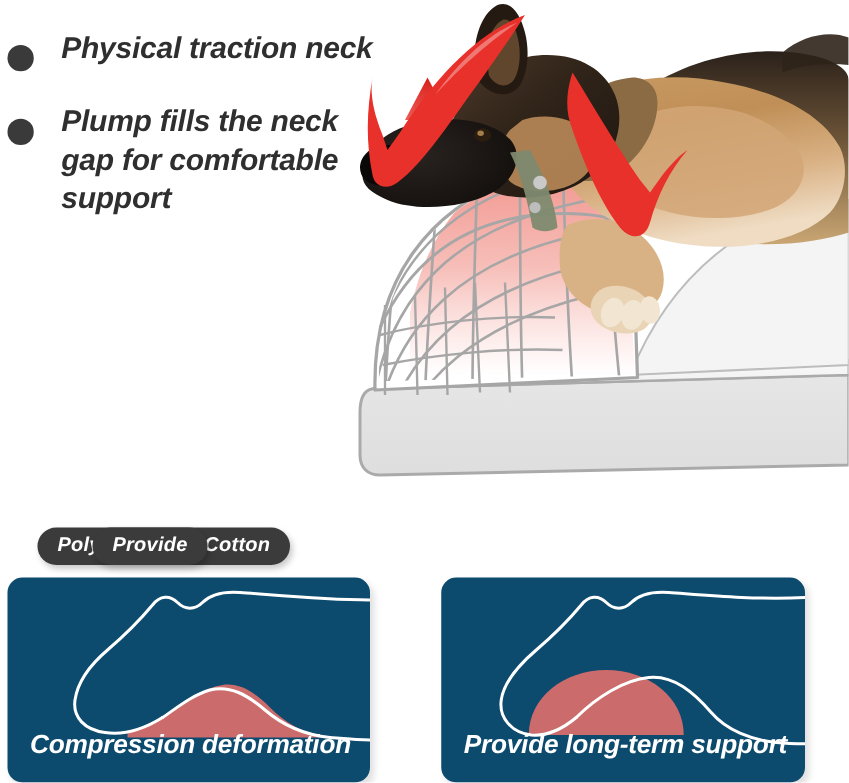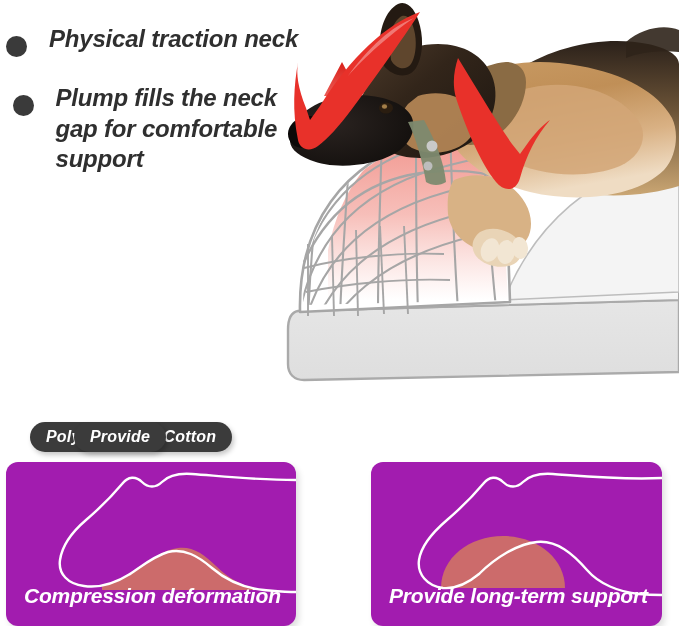--- a/index.html
+++ b/index.html
@@ -17,23 +17,23 @@
                   font-weight:bold; font-style:italic; color:#2f2f2f;
                   letter-spacing:-0.2px; max-width:268px; }
 
   
   .hero { position:absolute; left:268px; top:0; width:411px; height:420px; }
   .hero svg, .hero .photo { position:absolute; left:0; top:0; }
 
   
   .panels { position:absolute; left:0; top:440px; width:679px; height:186px; }
   .panel { position:absolute; top:22px; height:164px; border-radius:12px;
-           background:#a21caf; box-shadow:3px 4px 6px rgba(0,0,0,0.13);padding-left:28px; }
+           background:#0c4a6e; box-shadow:3px 4px 6px rgba(0,0,0,0.13);padding-left:28px; }
   .panel.left  { left:6px;   width:290px; }
-  .panel.right { left:371px; width:291px; }
+  .panel.right { left:353px; width:291px; }
 
   .pill { position:absolute; top:-18px; height:30px; background:#3b3b3b;
           border-radius:15px; display:flex; align-items:center; justify-content:center;
           padding:0 16px; box-shadow:2px 3px 5px rgba(0,0,0,0.22); z-index:5; }
   .pill span { color:#ffffff; font-size:16px; font-weight:bold; font-style:italic;
                white-space:nowrap; letter-spacing:0.2px; }
   .pill.left-pill  { left:30px; }
   .pill.right-pill { left:74px; }
 
   .caption { position:absolute; left:18px; bottom:18px; color:#ffffff;
@@ -44,21 +44,21 @@
 </head>
 <body>
 
 <div id="root">
 
   <div class="features">
     <div class="feature-row">
       <div class="bullet"></div>
       <div class="feature-text">Physical traction neck</div>
     </div>
-    <div class="feature-row" style="margin-top:26px;justify-content:center;">
+    <div class="feature-row" style="margin-top:26px;">
       <div class="bullet"></div>
       <div class="feature-text">Plump fills the neck gap for comfortable support</div>
     </div>
   </div>
 
   <div class="hero">
     <svg width="411" height="420" viewBox="0 0 411 420">
       <defs>
         <linearGradient id="glowGrad" x1="0" y1="1" x2="0" y2="0">
           <stop offset="0%" stop-color="#f4a49c" stop-opacity="0"></stop>

